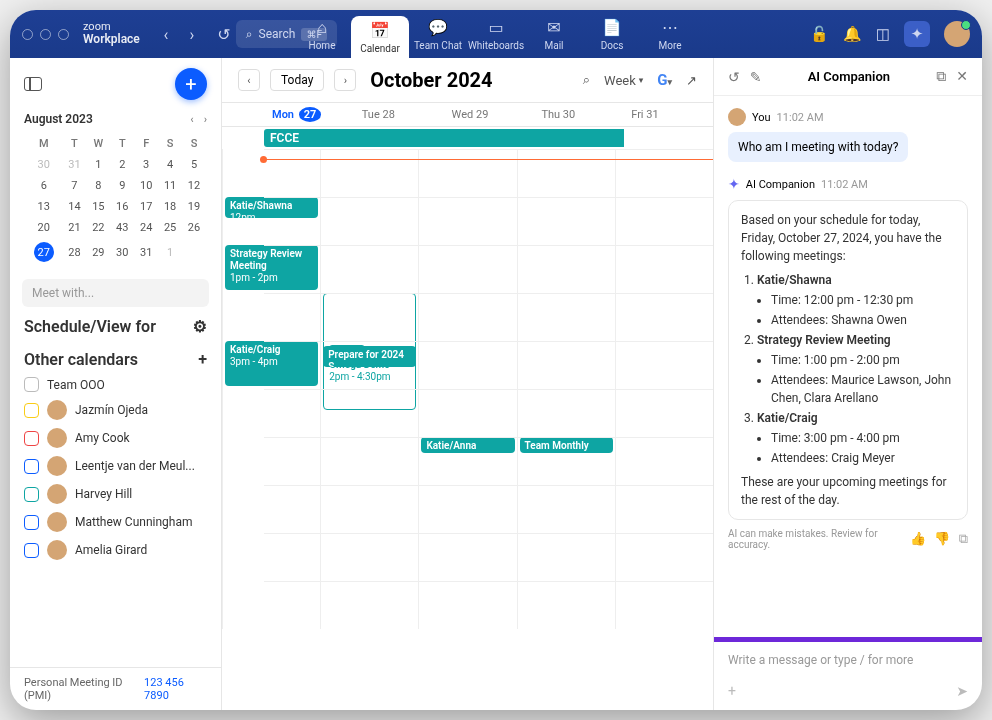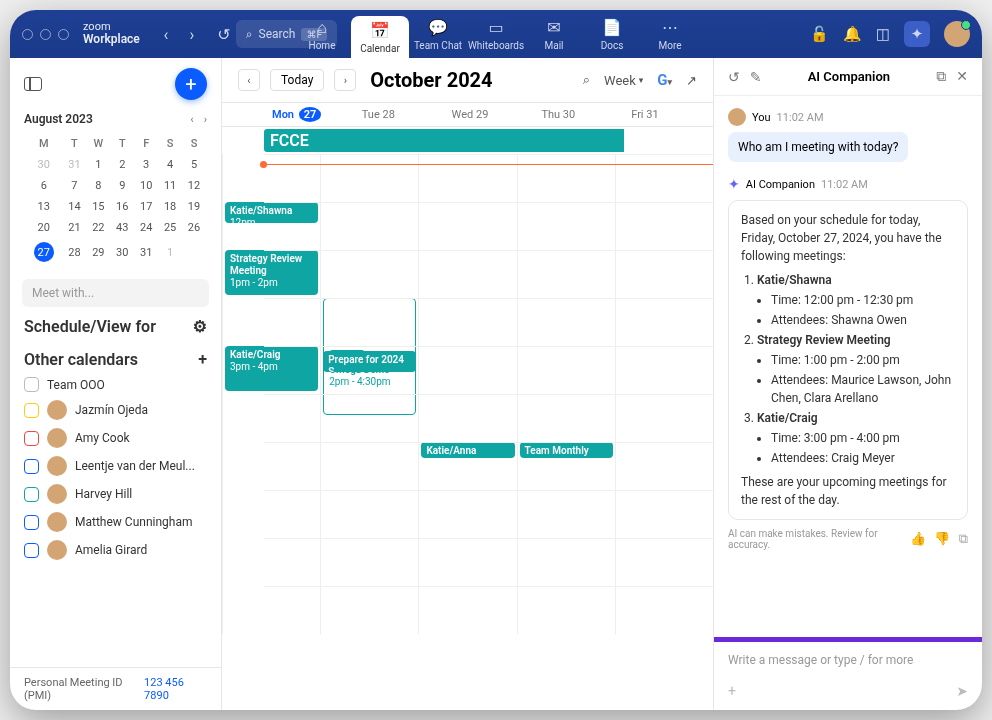--- a/index.html
+++ b/index.html
@@ -66,21 +66,21 @@
 .view-sel{display:flex;align-items:center;gap:3px;cursor:pointer;}
 .goog{font-weight:700;font-size:15px;}
 .goog .g1{color:#4285f4;}
 
 .day-head{display:flex;border-bottom:1px solid #e6e6e6;border-top:1px solid #e6e6e6;padding-left:42px;font-size:11px;color:#777;}
 .day-col{flex:1;padding:5px 8px;}
 .day-col.active{color:#0b5cff;font-weight:600;}
 .day-col.active .circ{background:#0b5cff;color:#fff;border-radius:50%;padding:1px 5px;margin-left:2px;}
 
 .allday{display:flex;padding-left:42px;}
-.allday .ev{flex:1;background:#0ea5a3;color:#fff;font-size:16px;font-weight:600;padding:2px 6px;margin:2px 2px 2px 0;border-radius:3px;}
+.allday .ev{flex:1;background:#0ea5a3;color:#fff;font-size:12px;font-weight:600;padding:2px 6px;margin:2px 2px 2px 0;border-radius:3px;}
 .allday .ev.span{flex:4;border-radius:3px 0 0 3px;}
 
 .grid-wrap{flex:1;overflow-y:auto;position:relative;}
 .grid{display:flex;position:relative;}
 .time-col{width:42px;font-size:10px;color:#999;text-align:right;padding-right:6px;}
 .time-col div{height:48px;position:relative;top:-6px;}
 .days{flex:1;display:flex;position:relative;}
 .dcol{flex:1;border-left:1px solid #eee;position:relative;}
 .hr-line{position:absolute;left:42px;right:0;height:1px;background:#eee;}
 .now-line{position:absolute;left:42px;right:0;height:1px;background:#ff6b35;z-index:5;}

